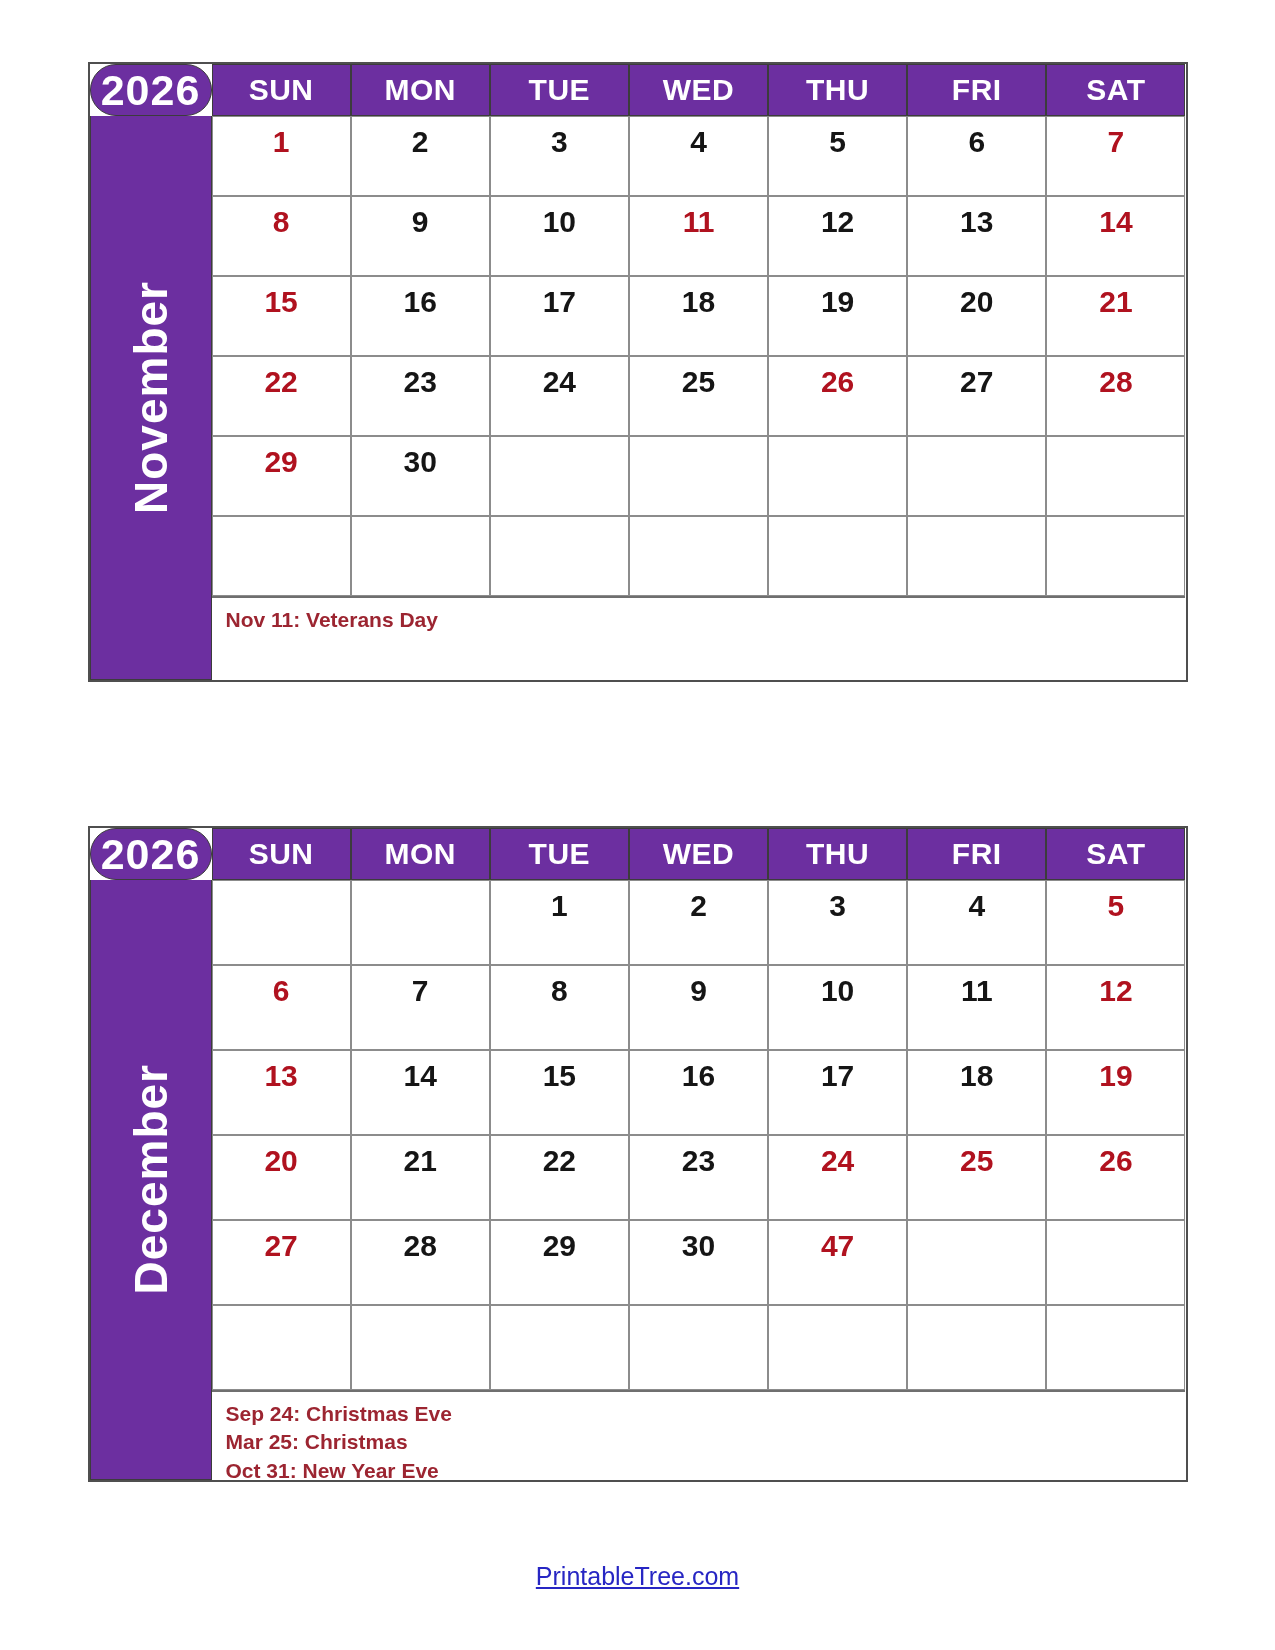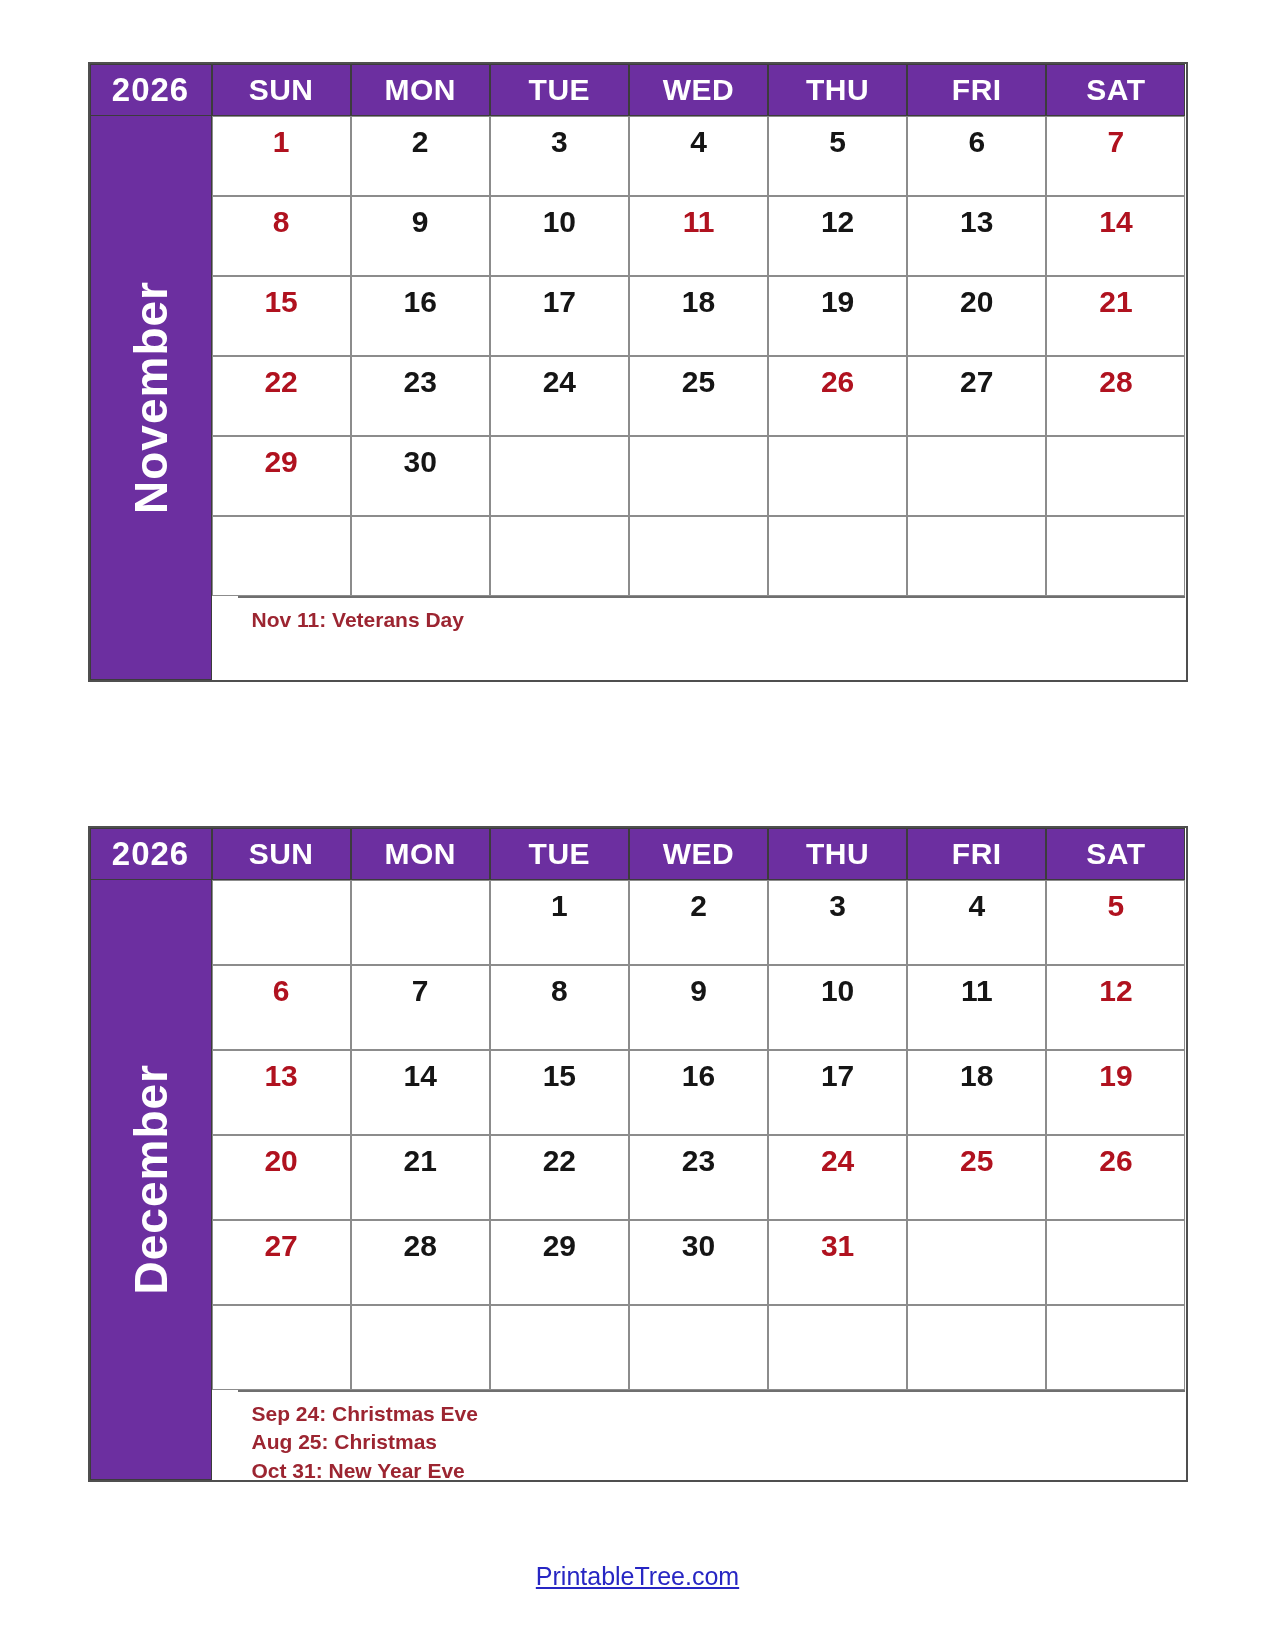--- a/index.html
+++ b/index.html
@@ -21,21 +21,21 @@
   }
   .cal-0 { grid-template-rows:52px repeat(6,80px) 84px; }
   .cal-1 { grid-template-rows:52px repeat(6,85px) 90px; margin-top:144px; }
   .cell { box-sizing:border-box; }
   .hdr {
     background:var(--purple,#6c2fa0); color:#ffffff;
     display:flex; align-items:center; justify-content:center;
     font-weight:bold;
     border:1px solid #3c3c3c;
   }
-  .hdr.year { font-size:33px; letter-spacing:1px; }
+  .hdr.year { font-size:43px; letter-spacing:1px;border-radius:26px; }
   .hdr.day  { font-size:30px; letter-spacing:0.5px; }
   .sidebar {
     grid-column:1; grid-row:2 / 9;
     background:var(--purple,#6c2fa0);
     display:flex; align-items:center; justify-content:center;
     border:1px solid #3c3c3c; border-top:none;
   }
   .month-text {
     writing-mode:vertical-rl; transform:rotate(180deg);
     color:#ffffff; font-weight:bold; font-size:46px;
@@ -47,21 +47,20 @@
     font-weight:bold; font-size:30px;
     color:var(--date-black,#151515);
     text-align:center; padding-top:8px;
   }
   .cell.date.red { color:var(--date-red,#b0121f); }
   .holidays {
     grid-column:2 / 9; grid-row:8;
     border-top:2px solid #6f6f6f;
     padding:8px 10px 0 14px;
     background:#ffffff;
-    margin-left:26px;
   }
   .holiday-line {
     color:var(--holiday-red,#9c2531);
     font-weight:bold; font-size:21px; line-height:1.35;
   }
   .footer { position:absolute; left:0; right:0; top:1562px; text-align:center; }
   .footer-link {
     color:var(--link-blue,#2726c3);
     font-size:25px; text-decoration:underline;text-align:center;
   }
@@ -166,33 +165,33 @@
         <div class="cell date">21</div>
         <div class="cell date">22</div>
         <div class="cell date">23</div>
         <div class="cell date red">24</div>
         <div class="cell date red">25</div>
         <div class="cell date red">26</div>
         <div class="cell date red">27</div>
         <div class="cell date">28</div>
         <div class="cell date">29</div>
         <div class="cell date">30</div>
-        <div class="cell date red">31</div>
+        <div class="cell date red">47</div>
         <div class="cell date"></div>
         <div class="cell date"></div>
         <div class="cell date"></div>
         <div class="cell date"></div>
         <div class="cell date"></div>
         <div class="cell date"></div>
         <div class="cell date"></div>
         <div class="cell date"></div>
         <div class="cell date"></div>
         <div class="holidays">
           <div class="holiday-line">Sep 24: Christmas Eve</div>
-          <div class="holiday-line">Aug 25: Christmas</div>
+          <div class="holiday-line">Mar 25: Christmas</div>
           <div class="holiday-line">Oct 31: New Year Eve</div>
         </div>
       </section>
     </div>
   <div class="footer">
     <a href="#" class="footer-link">PrintableTree.com</a>
   </div>
 </div>
 
 </body></html>

